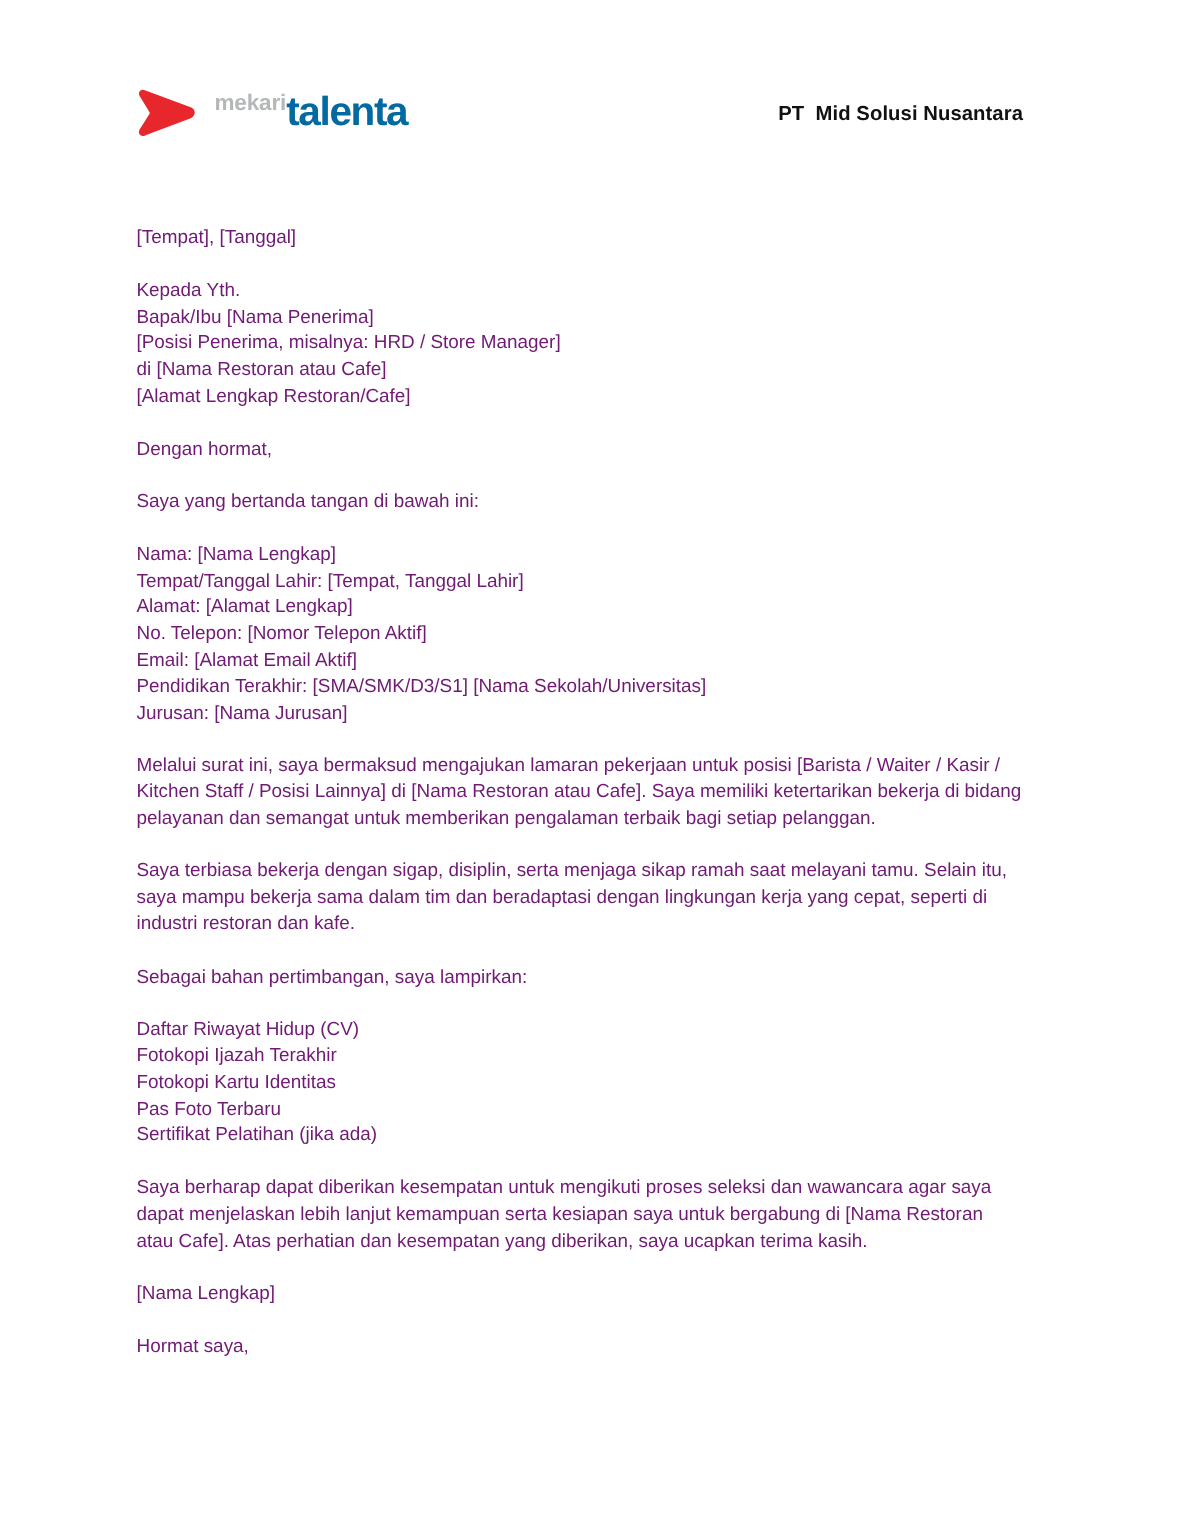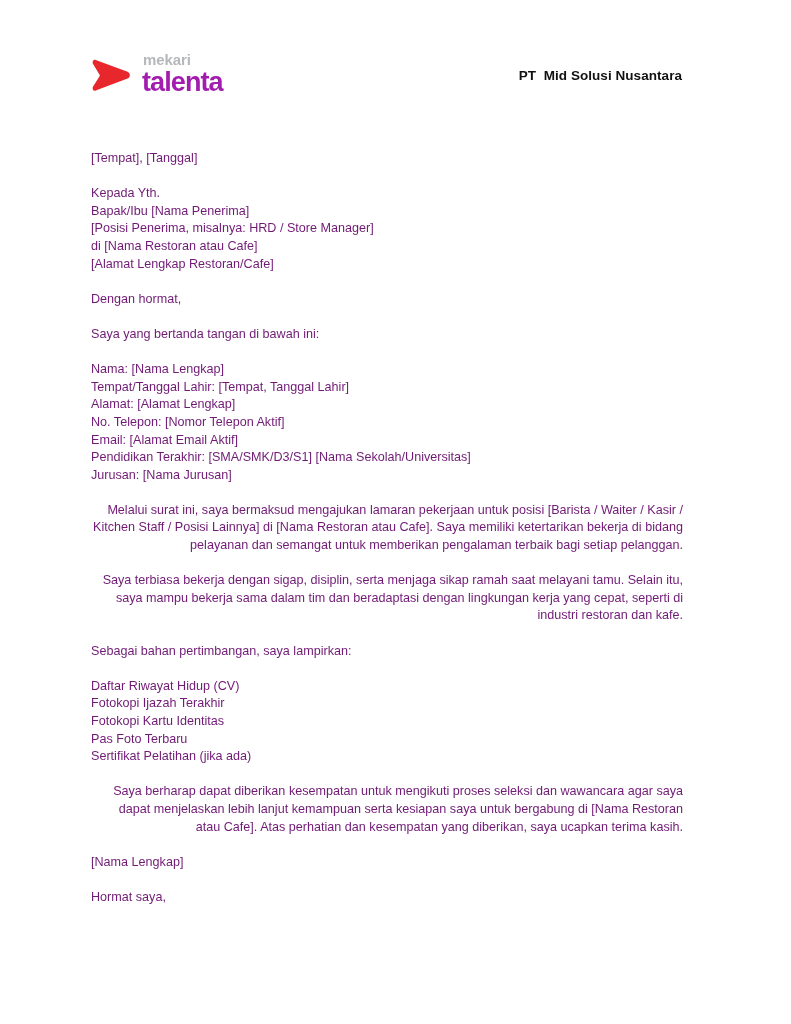--- a/index.html
+++ b/index.html
@@ -45,40 +45,40 @@
 
   .logo-mark {
     width: 42px;
     height: 40px;
     flex: none;
     display: block;
   }
 
   .logo-words {
     display: flex;
-    flex-direction: column;
+    flex-direction: row;
     justify-content: center;
     line-height: 1;
     padding-bottom: 2px;
   }
 
   .logo-mekari {
     font-size: 15px;
     font-weight: 700;
     letter-spacing: -0.1px;
     color: #b5b7b9;
     margin-bottom: 2px;
     margin-left: 1px;
   }
 
   .logo-talenta {
     font-size: 27px;
     font-weight: 700;
     letter-spacing: -0.9px;
-    color: #a21caf;
+    color: #0369a1;
   }
 
   .company-name {
     font-size: 13.5px;
     font-weight: 700;
     color: #111111;
     letter-spacing: 0.05px;
     white-space: pre;
     text-align: right;
   }
@@ -99,21 +99,20 @@
     white-space: pre-line;
     text-align: left;
   }
 
   .block:last-child {
     margin-bottom: 0;
   }
 
   .block.paragraph {
     white-space: normal;
-    text-align: right;
   }
 </style>
 </head>
 <body>
 
 <div class="page">
 
   <div class="letterhead">
 
     <div class="logo">

